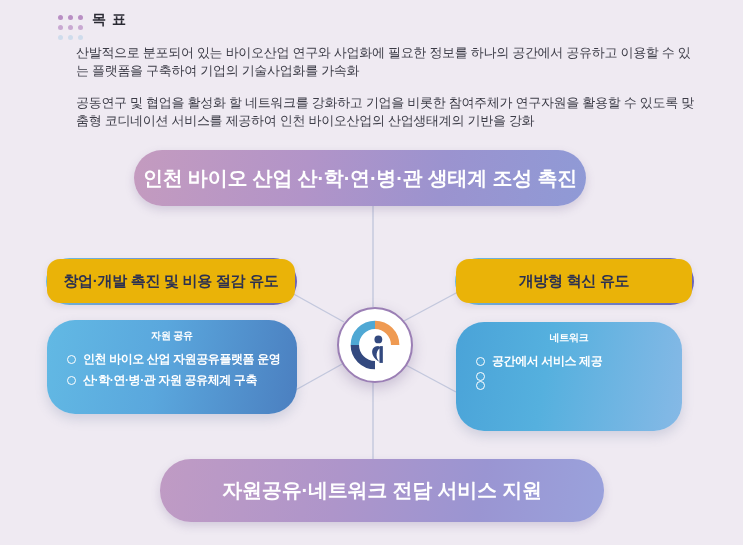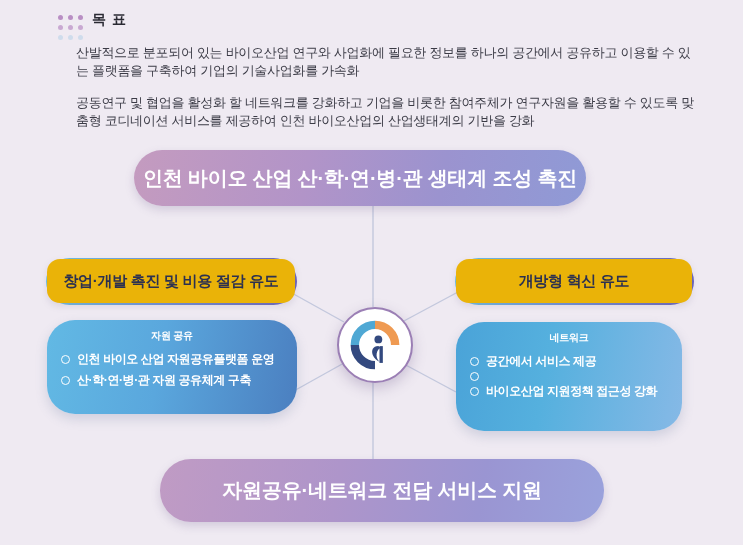--- a/index.html
+++ b/index.html
@@ -154,21 +154,21 @@
   }
   .card-title {
     text-align: center;
     font-size: 10px;
     font-weight: bold;
     letter-spacing: -0.2px;
     margin-bottom: 6px;
   }
   .card-list {
     list-style: none;
-    margin: 0;
+    margin: 6px;
     padding: 0 0 0 14px;
   }
   .card-list li {
     display: flex;
     align-items: center;
     font-size: 12px;
     font-weight: bold;
     letter-spacing: -0.4px;
     line-height: 21px;
   }
@@ -262,21 +262,20 @@
     <ul class="card-list">
       <li>
         <span class="bullet"></span>
         <span>공간에서 서비스 제공</span>
       </li>
       <li>
         <span class="bullet"></span>
       </li>
       <li>
         <span class="bullet"></span>
-        <span>바이오산업 지원정책 접근성 강화</span>
       </li>
     </ul>
   </div>
 
   <div class="logo-wrap">
     <svg width="56" height="56" viewBox="0 0 100 100" xmlns="http://www.w3.org/2000/svg">
 
       <g fill="none" stroke-width="15">
 
         <path d="M50 14 A36 36 0 0 1 86 50" stroke="#ef9a52"></path>

